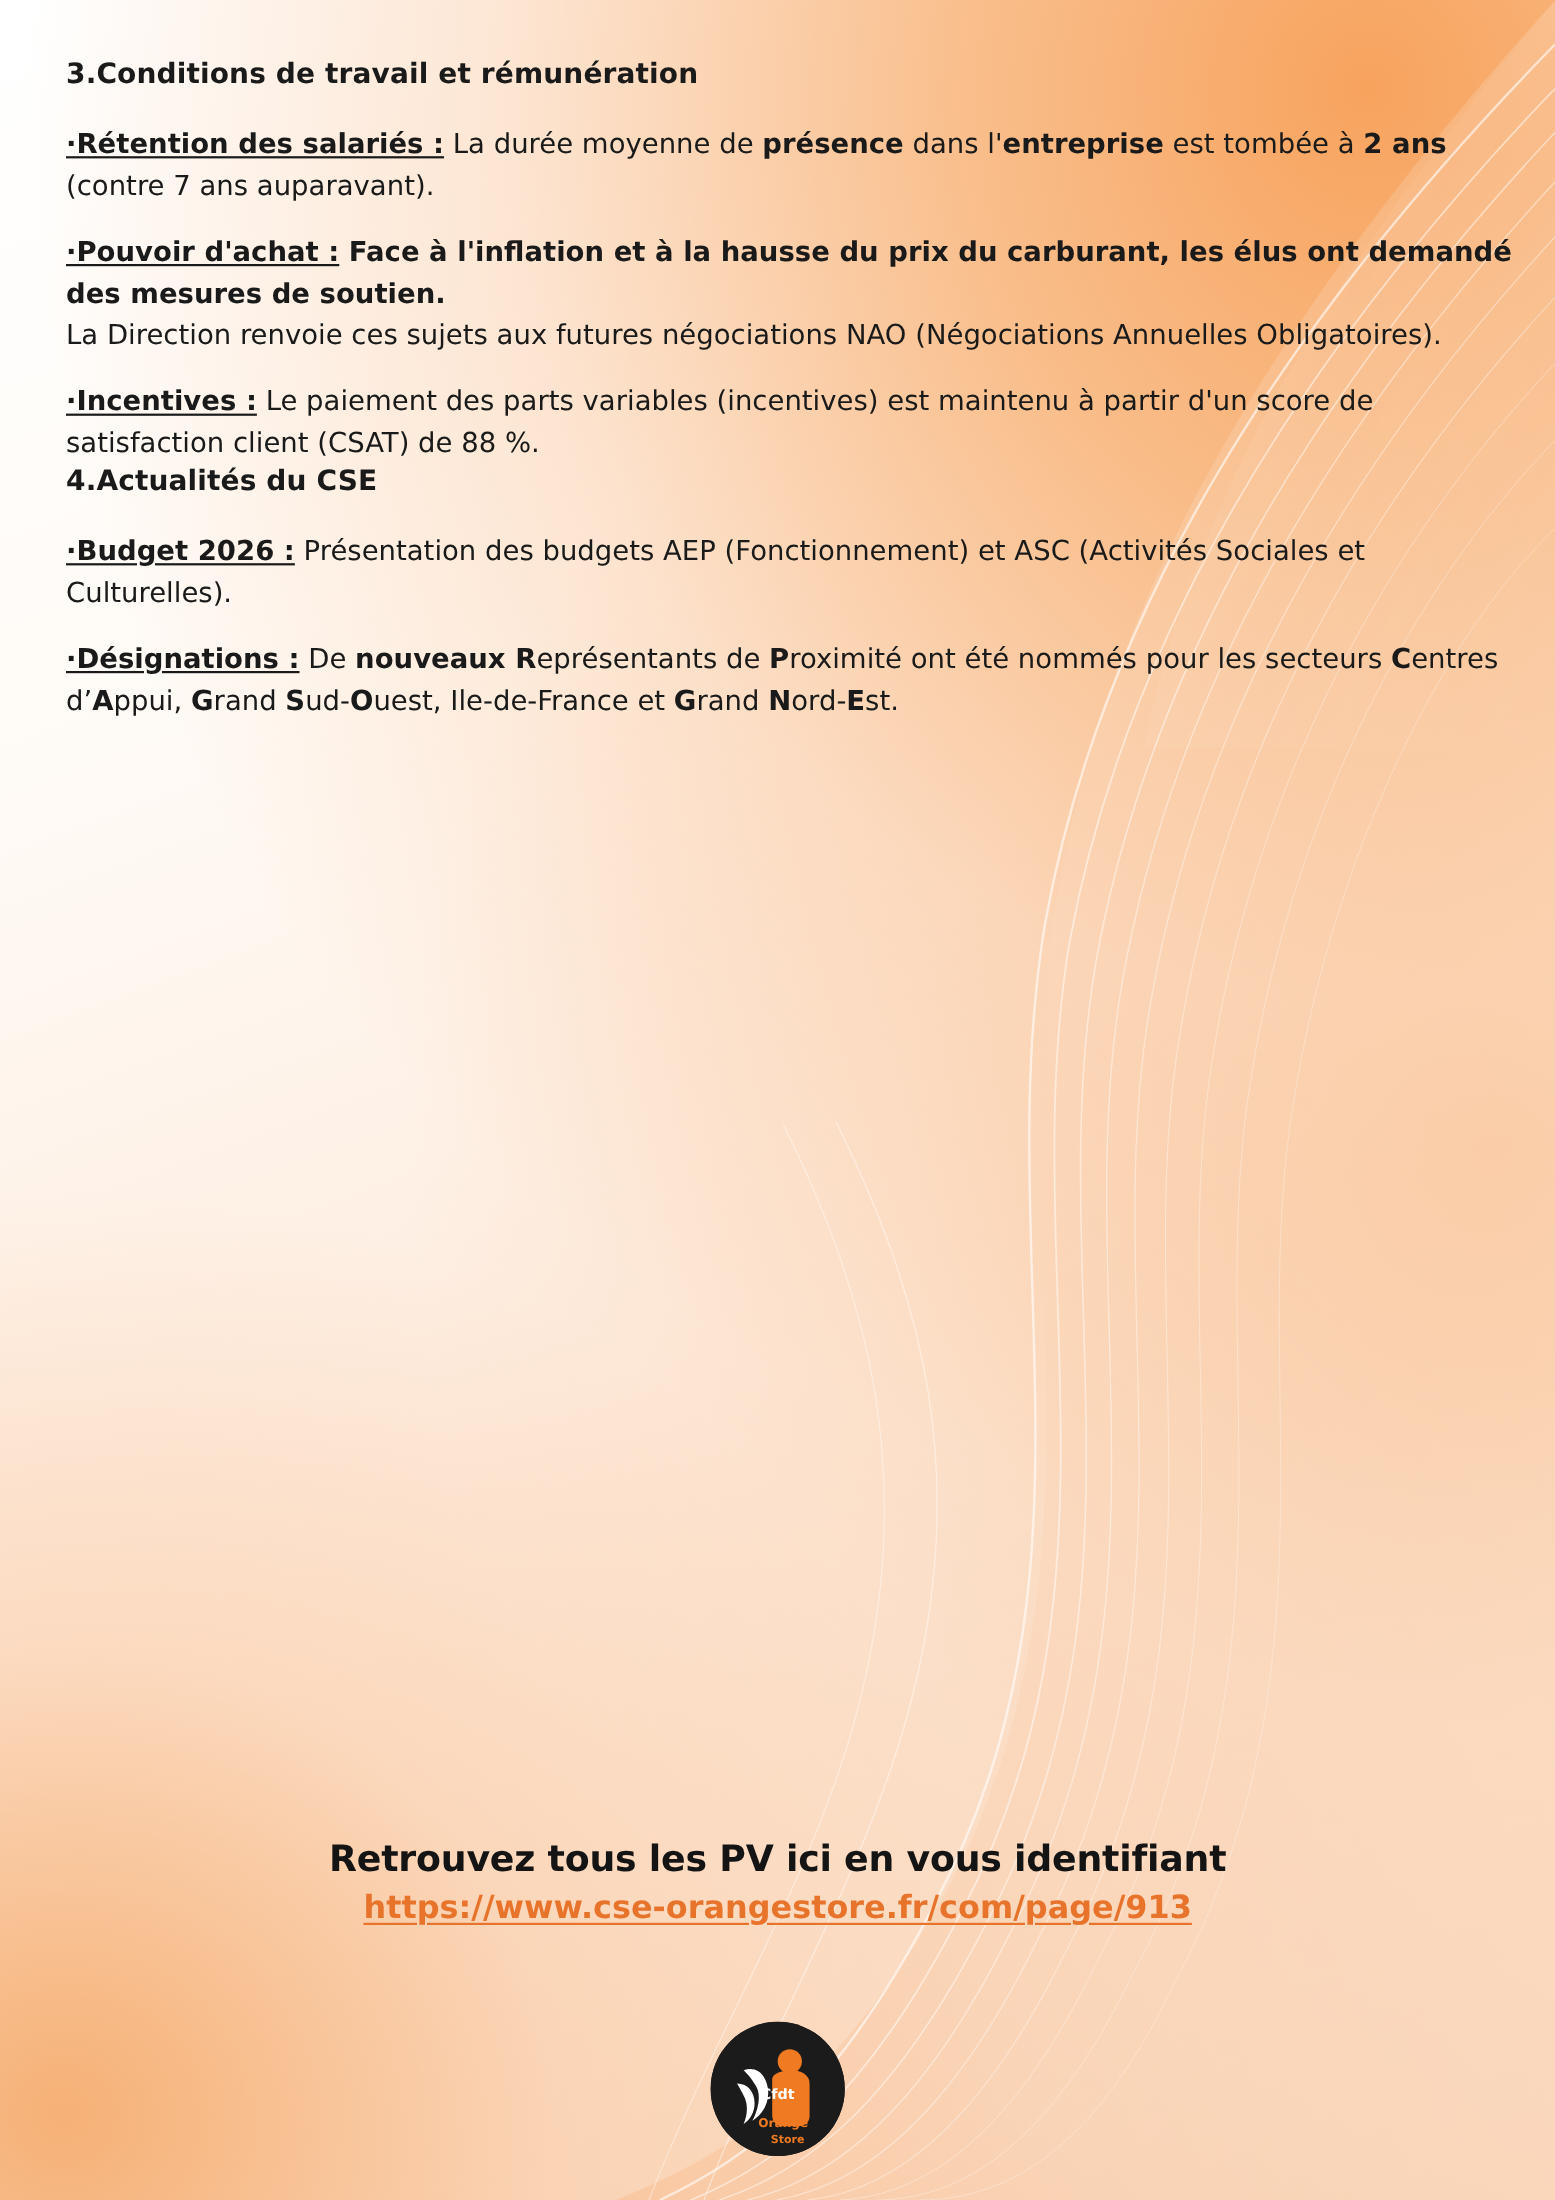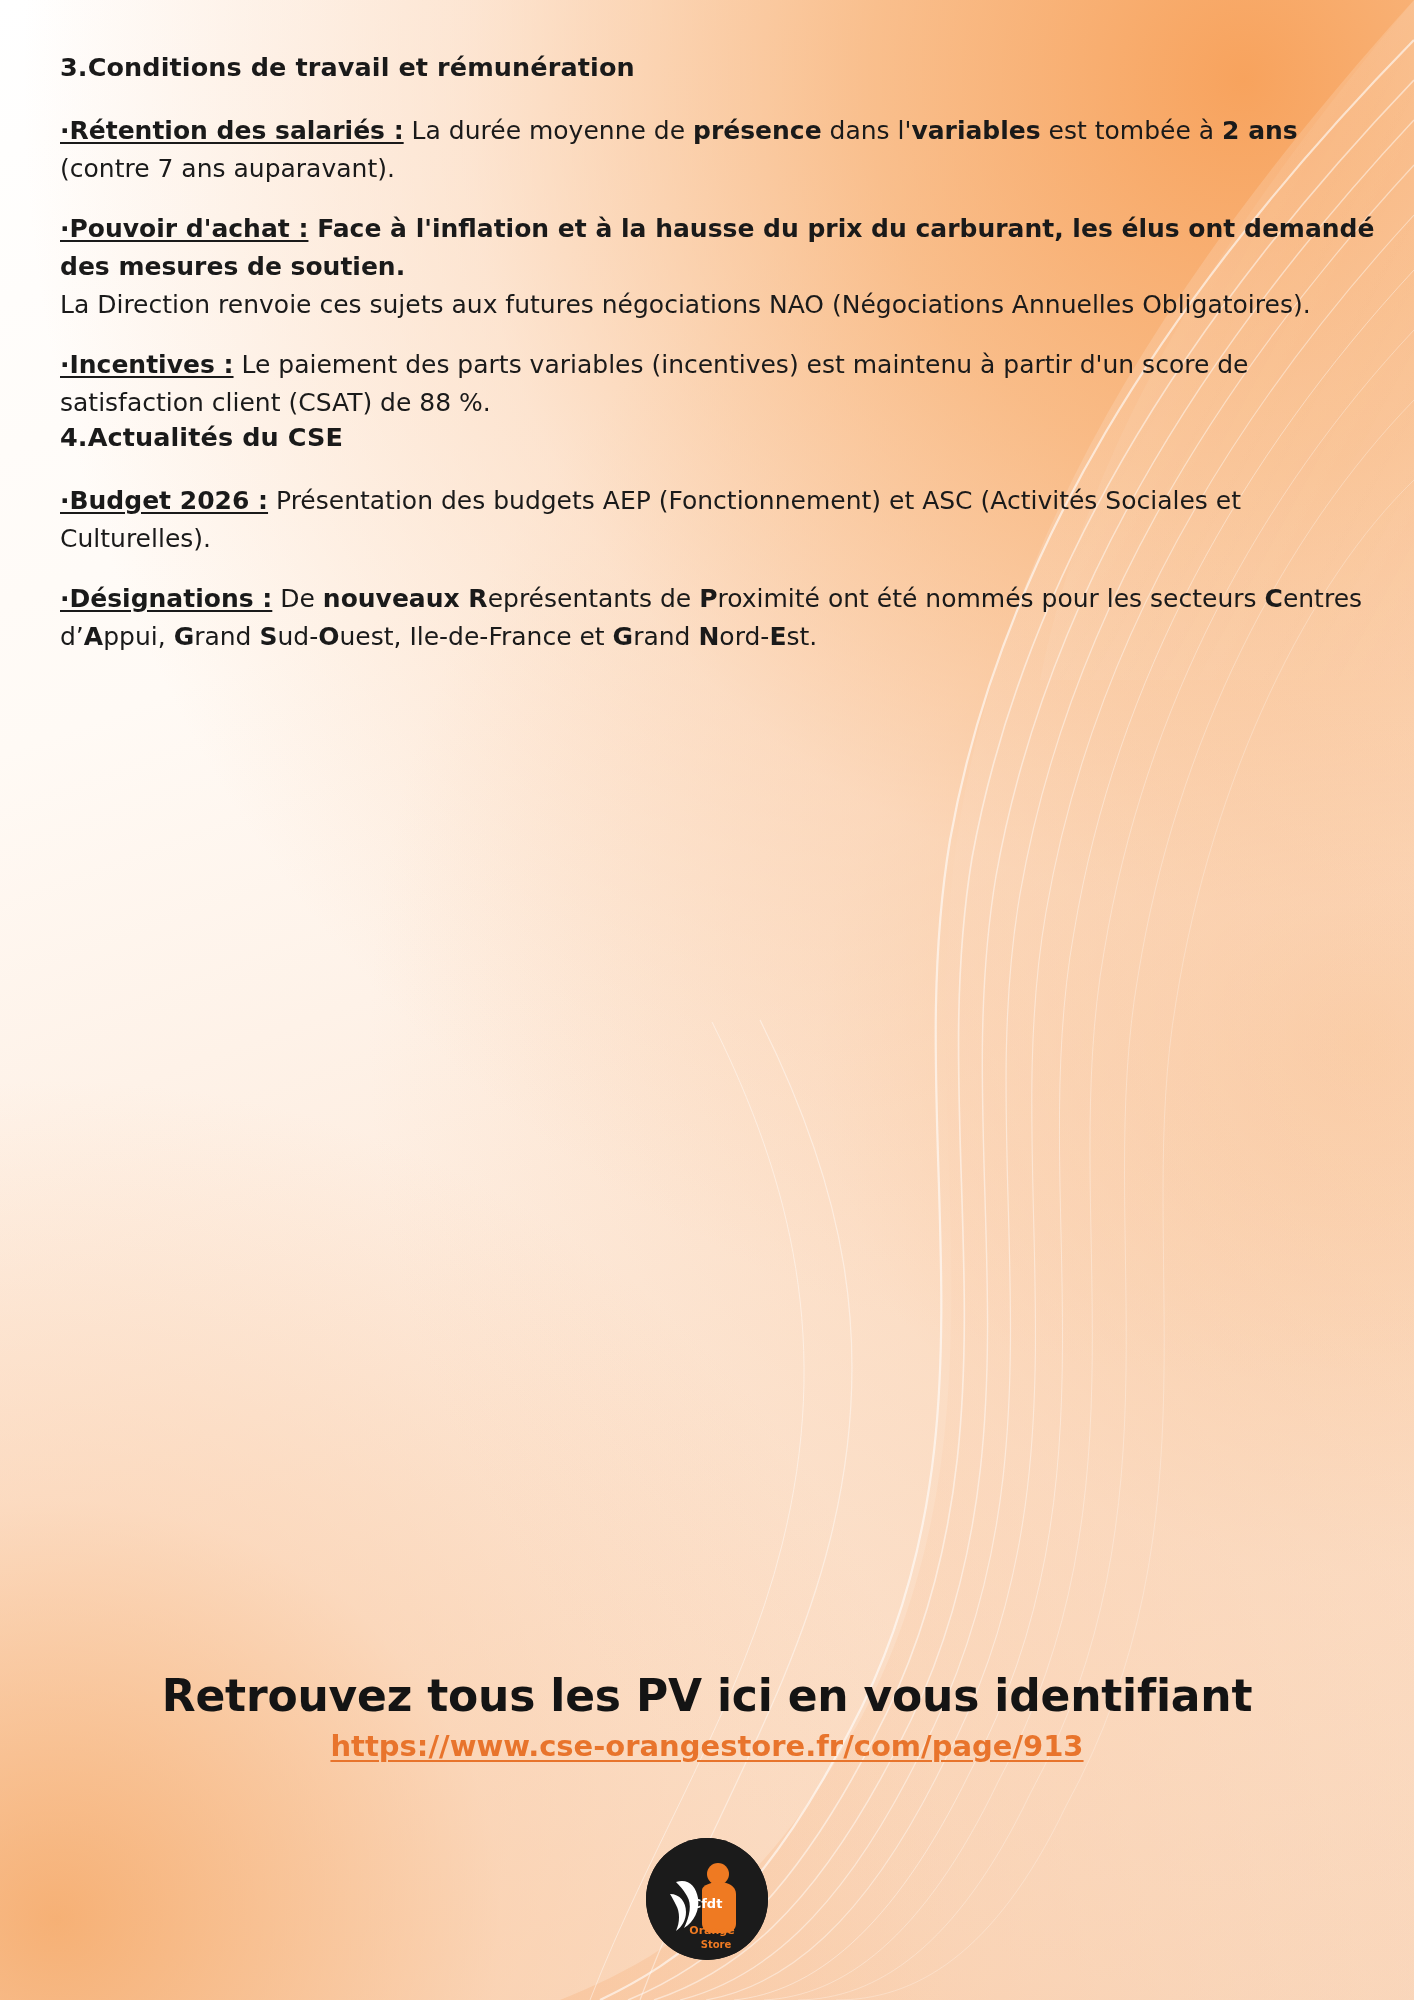--- a/index.html
+++ b/index.html
@@ -71,21 +71,21 @@
   b, .b { font-weight: bold; }
 
   .footer {
     position: absolute;
     left: 0;
     right: 0;
     top: 1670px;
     text-align: center;
   }
   .footer-title {
-    font-size: 44px;
+    font-size: 33px;
     font-weight: bold;
     color: #141414;
     letter-spacing: -0.2px;
   }
   .footer-link {
     display: inline-block;
     margin-top: 8px;
     font-size: 29px;
     font-weight: bold;
     color: #e8742c;
@@ -152,21 +152,21 @@
     <g opacity="0.5">
       <path d="M1414,0 C1230,220 1090,430 1040,680 L1414,680 Z" fill="url(#rg1)" opacity="0.25"></path>
     </g>
   </svg>
 
   <div class="content">
 
     <h2 class="section-title">3.Conditions de travail et rémunération</h2>
 
     <div class="block">
-      <p><span class="lead">·Rétention des salariés :</span><span> La durée moyenne de </span><b>présence</b><span> dans l'</span><b>variables</b><span> est tombée à </span><b>2 ans</b><span> (contre 7 ans auparavant).</span></p>
+      <p><span class="lead">·Rétention des salariés :</span><span> La durée moyenne de </span><b>présence</b><span> dans l'</span><b>entreprise</b><span> est tombée à </span><b>2 ans</b><span> (contre 7 ans auparavant).</span></p>
     </div>
 
     <div class="block gap-lg">
       <p><span class="lead">·Pouvoir d'achat :</span><b> Face à l'inflation et à la hausse du prix du carburant, les élus ont demandé des mesures de soutien.</b></p>
       <p>La Direction renvoie ces sujets aux futures négociations NAO (Négociations Annuelles Obligatoires).</p>
     </div>
 
     <div class="block gap-lg">
       <p><span class="lead">·Incentives :</span><span> Le paiement des parts variables (incentives) est maintenu à partir d'un score de satisfaction client (CSAT) de 88 %.</span></p>
     </div>

